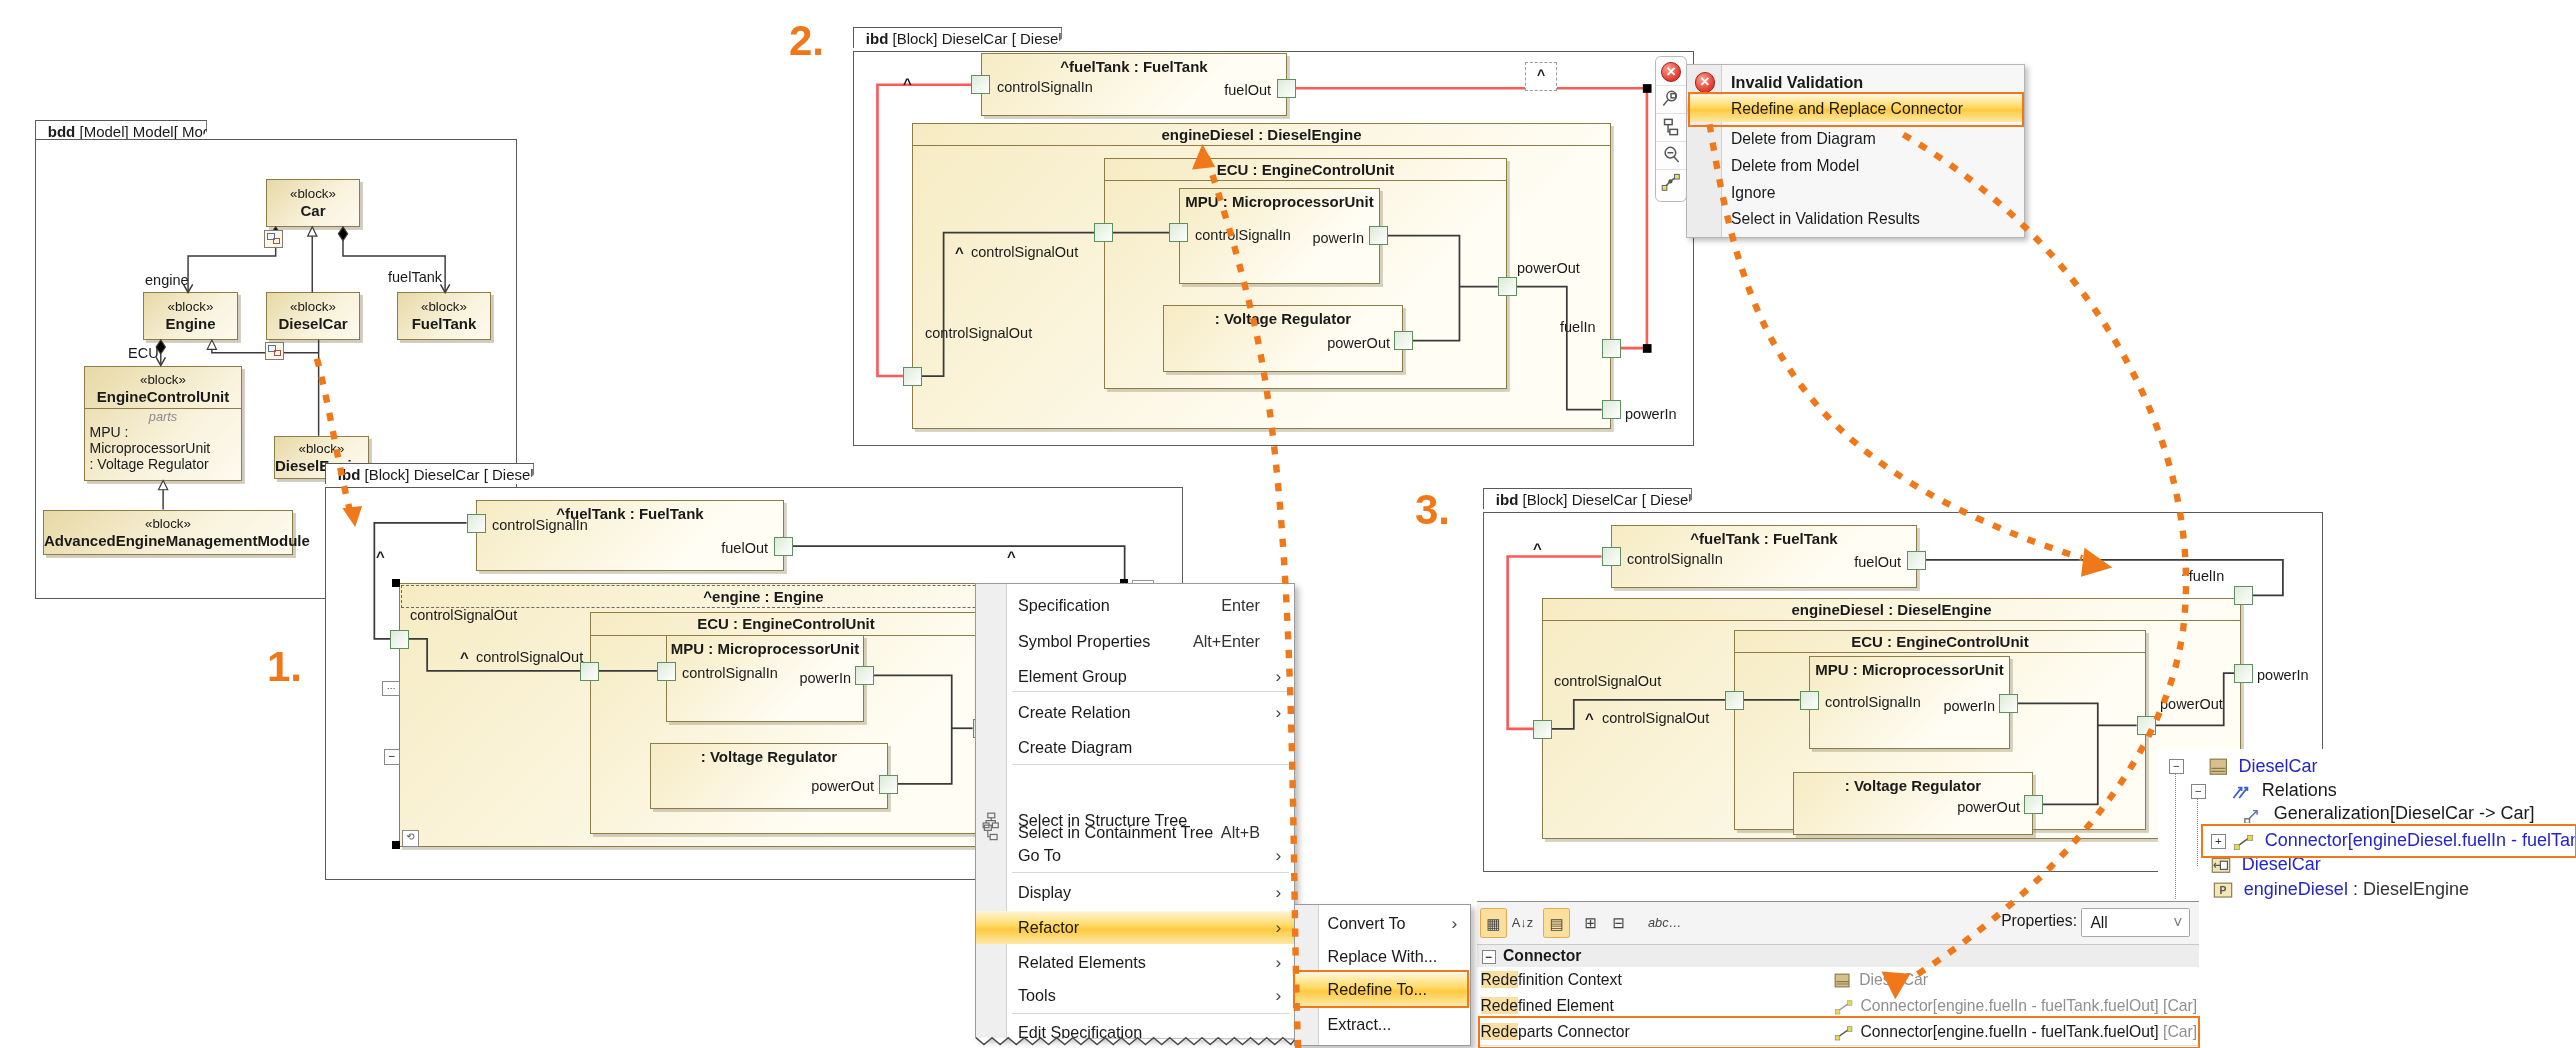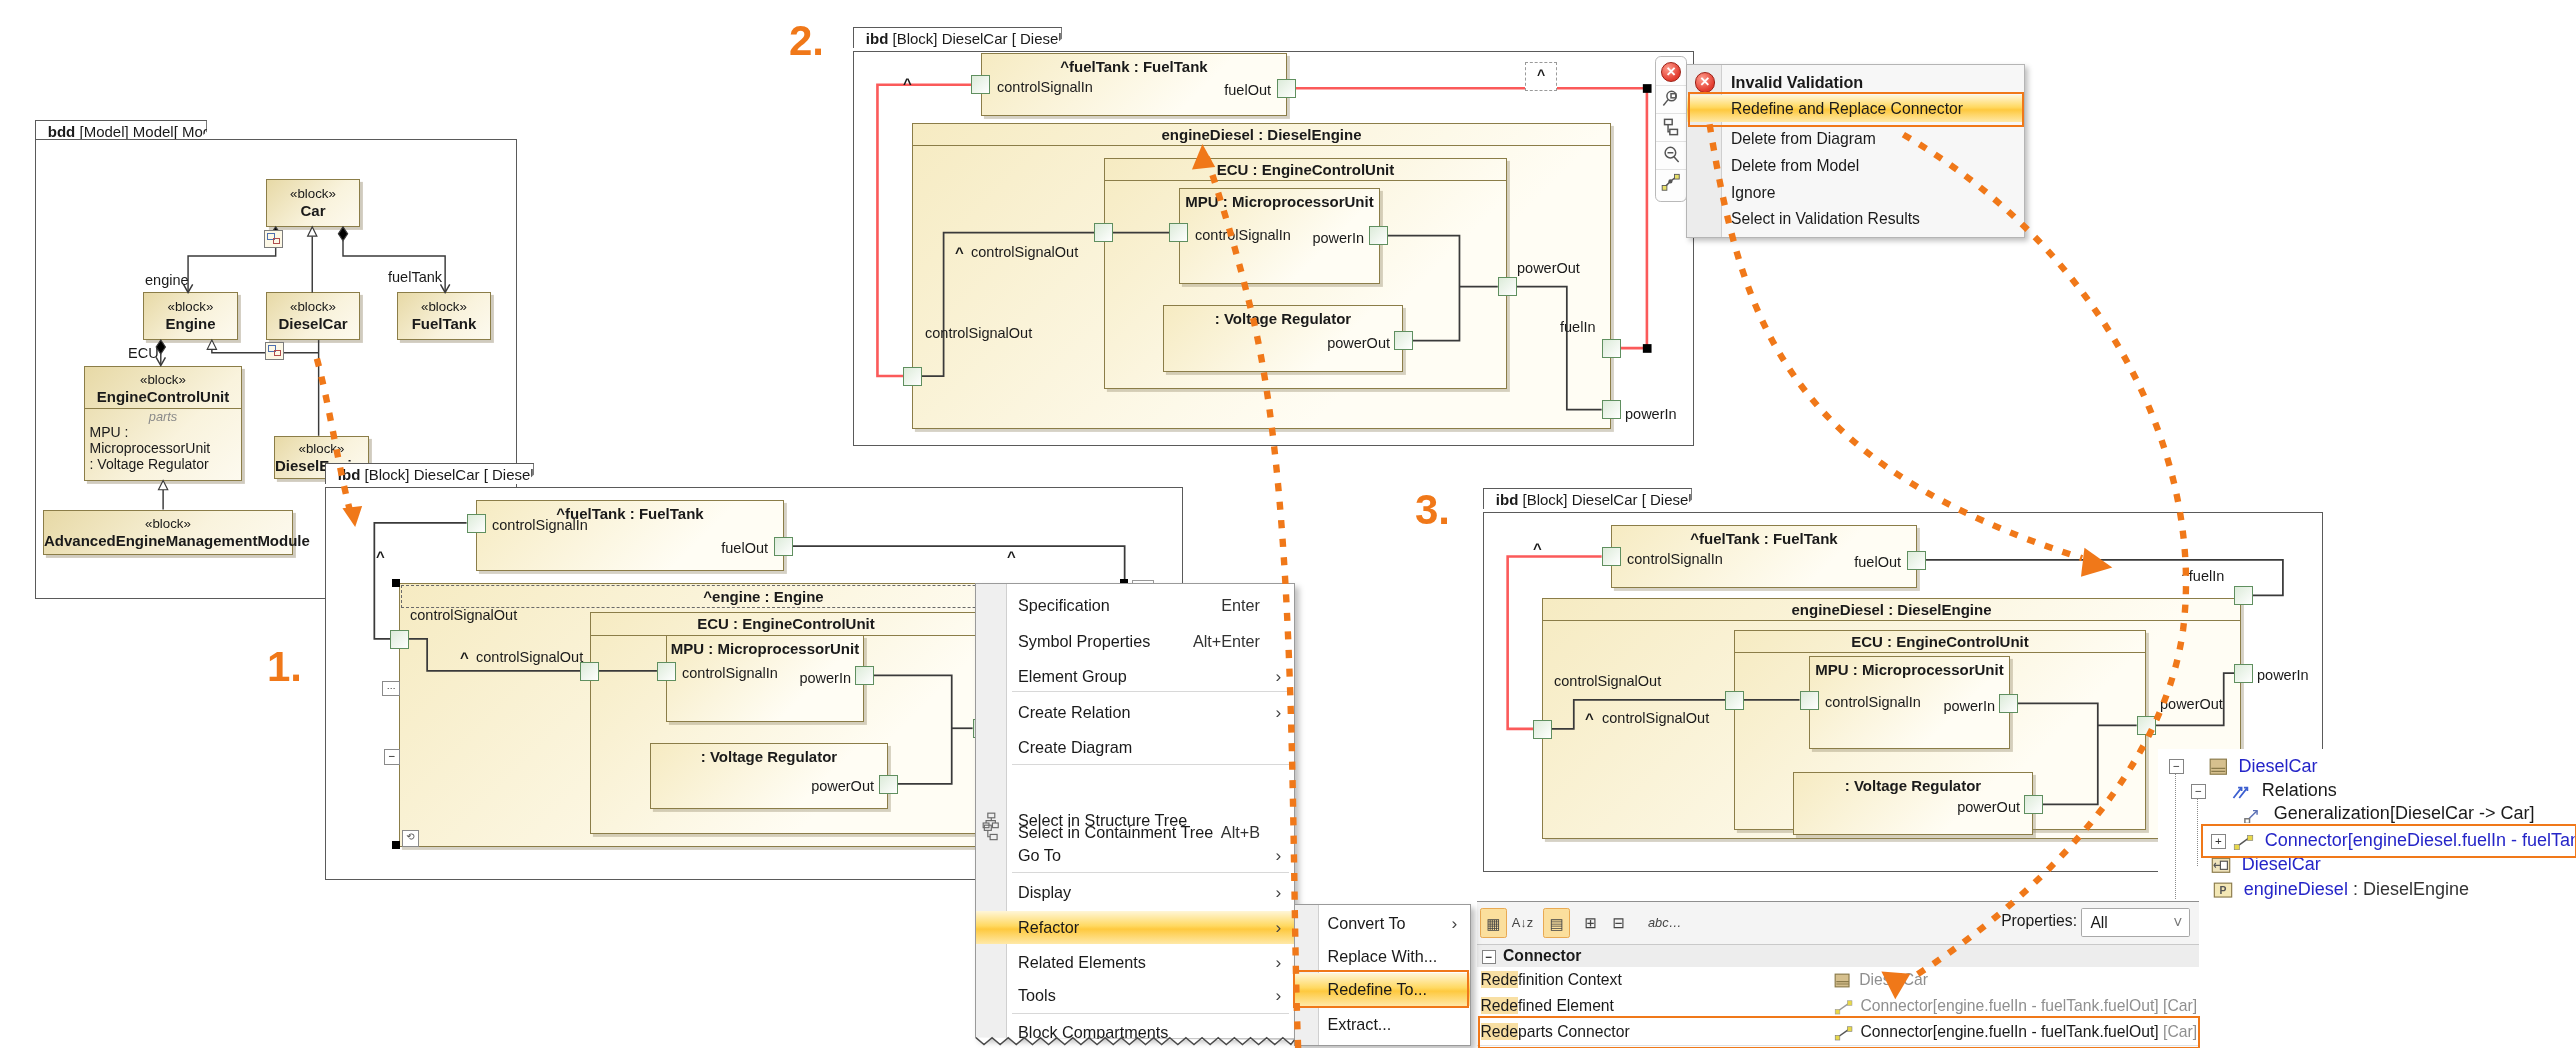--- a/index.html
+++ b/index.html
@@ -398,21 +398,21 @@
     <div class="mi" style="top:362px;">
         <span class="t">Related Elements</span>
         <span class="ar">›</span>
       </div>
     <div class="mi" style="top:395px;">
         <span class="t">Tools</span>
         <span class="ar">›</span>
       </div>
     <div class="msep" style="top:429px;"></div>
     <div class="mi" style="top:432px;">
-        <span class="t">Block Compartments</span>
+        <span class="t">Edit Specification</span>
       </div>
   </div>
   <svg class="abs" style="left:969px;top:1033px;z-index:106;" width="334" height="15" viewBox="0 0 575 26">
     <polyline points="10,8 24,20 38,8 52,20 66,8 80,20 94,8 108,20 122,8 136,20 150,8 164,20 178,8 192,20 206,8 220,20 234,8 248,20 262,8 276,20 290,8 304,20 318,8 332,20 346,8 360,20 374,8 388,20 402,8 416,20 430,8 444,20 458,8 472,20 486,8 500,20 514,8 528,20 542,8 556,20 562,12" fill="#fff" stroke="#4a4a4a" stroke-width="2.5"></polyline>
   </svg>
 
   <div class="menu2" style="left:1294px;top:904px;width:175px;height:140px;">
     <div class="gutter" style="width:23px;"></div>
     <div class="mi" style="top:2.3px;height:32.5px;">
         <span class="t" style="left:32.5px;">Convert To</span>

